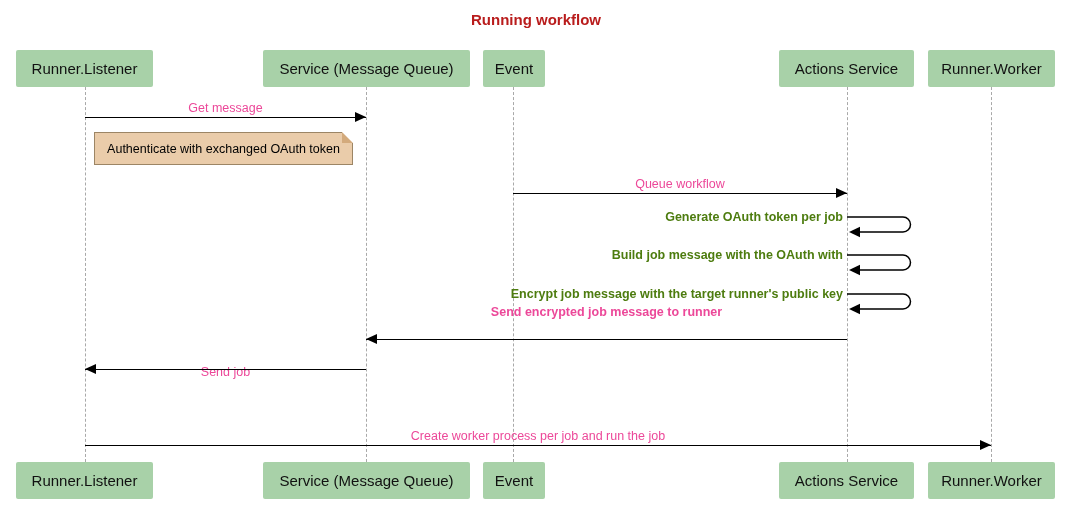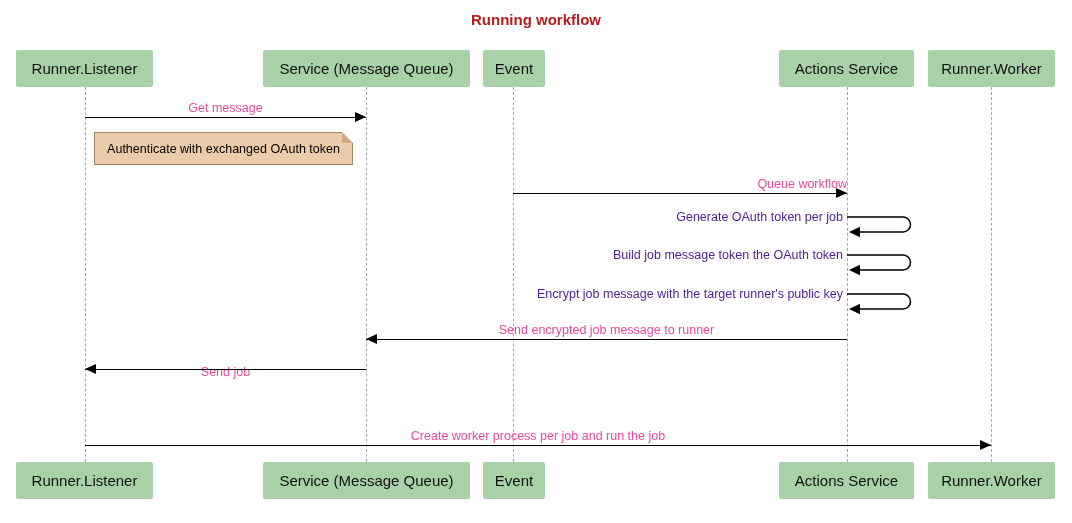--- a/index.html
+++ b/index.html
@@ -67,23 +67,24 @@
     width: 0; height: 0;
     border-top: 5.5px solid transparent;
     border-bottom: 5.5px solid transparent;
     border-right: 11px solid #000000;
   }
   .self-label {
     position: absolute;
     height: 15px;
     line-height: 15px;
     font-size: 12.5px;
-    color: #4c1d95;
+    color: #4d7c0f;
     text-align: right;
     white-space: nowrap;
+    font-weight: bold;
   }
   .self-loop {
     position: absolute;
   }
   .note {
     position: absolute;
     background: #eaccaa;
     border: 1.3px solid #9c8565;
     box-sizing: border-box;
     display: flex;
@@ -133,43 +134,43 @@
 
   <div class="msg-label" style="left:85px; top:101px; width:281px;">Get message</div>
   <div class="msg-line" style="left:85px; top:117px; width:281px;"></div>
   <div class="arrow-right" style="left:355px; top:112px;"></div>
 
   <div class="note" style="left:94px; top:132px; width:259px; height:33px;">
     <span class="fold"></span>
     <span>Authenticate with exchanged OAuth token</span>
   </div>
 
-  <div class="msg-label" style="left:513px; top:177px; width:334px;text-align:right;">Queue workflow</div>
+  <div class="msg-label" style="left:513px; top:177px; width:334px;">Queue workflow</div>
   <div class="msg-line" style="left:513px; top:193px; width:334px;"></div>
   <div class="arrow-right" style="left:836px; top:188px;"></div>
 
   <div class="self-label" style="right:229px; top:210px;">Generate OAuth token per job</div>
   <svg class="self-loop" style="left:847px; top:211px;" width="72" height="28">
     <path d="M0,6 H56 a7.5,7.5 0 0 1 0,15 H13" fill="none" stroke="#000000" stroke-width="1.5"></path>
     <polygon points="2,21 13,15.8 13,26.2" fill="#000000"></polygon>
   </svg>
 
-  <div class="self-label" style="right:229px; top:248px;">Build job message token the OAuth token</div>
+  <div class="self-label" style="right:229px; top:248px;">Build job message with the OAuth with</div>
   <svg class="self-loop" style="left:847px; top:249px;" width="72" height="28">
     <path d="M0,6 H56 a7.5,7.5 0 0 1 0,15 H13" fill="none" stroke="#000000" stroke-width="1.5"></path>
     <polygon points="2,21 13,15.8 13,26.2" fill="#000000"></polygon>
   </svg>
 
   <div class="self-label" style="right:229px; top:287px;">Encrypt job message with the target runner's public key</div>
   <svg class="self-loop" style="left:847px; top:288px;" width="72" height="28">
     <path d="M0,6 H56 a7.5,7.5 0 0 1 0,15 H13" fill="none" stroke="#000000" stroke-width="1.5"></path>
     <polygon points="2,21 13,15.8 13,26.2" fill="#000000"></polygon>
   </svg>
 
-  <div class="msg-label" style="left:366px; top:323px; width:481px;">Send encrypted job message to runner</div>
+  <div class="msg-label" style="left:366px; top:305px; width:481px;font-weight:bold;">Send encrypted job message to runner</div>
   <div class="msg-line" style="left:366px; top:339px; width:481px;"></div>
   <div class="arrow-left" style="left:366px; top:334px;"></div>
 
   <div class="msg-label" style="left:85px; top:353px; width:281px;margin-top:12px;">Send job</div>
   <div class="msg-line" style="left:85px; top:369px; width:281px;"></div>
   <div class="arrow-left" style="left:85px; top:364px;"></div>
 
 
   <div class="msg-label" style="left:85px; top:429px; width:906px;">Create worker process per job and run the job</div>
   <div class="msg-line" style="left:85px; top:445px; width:906px;"></div>

